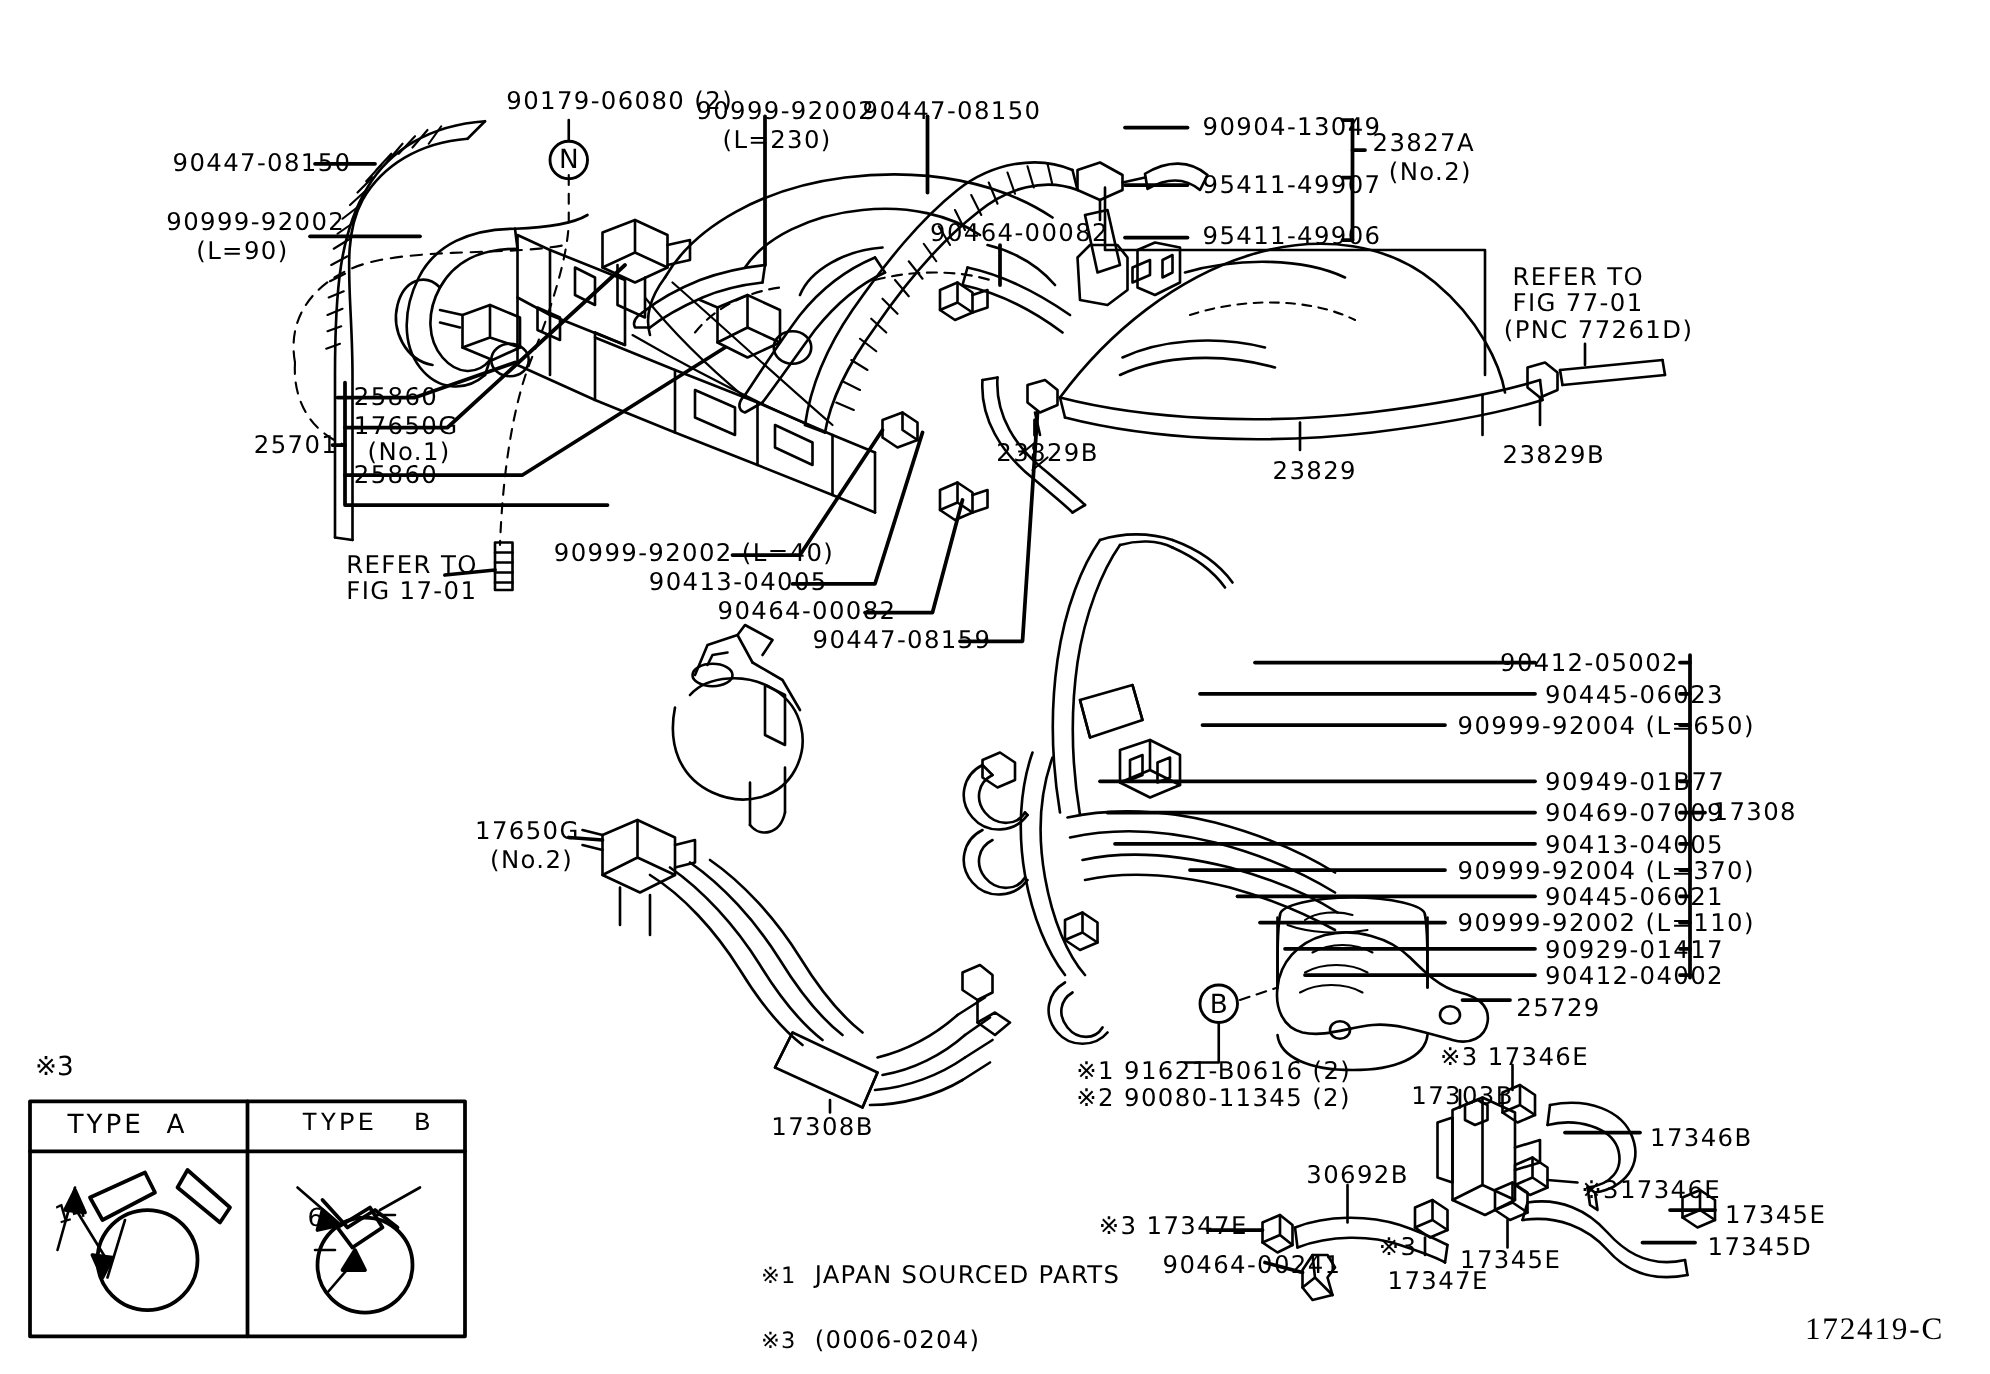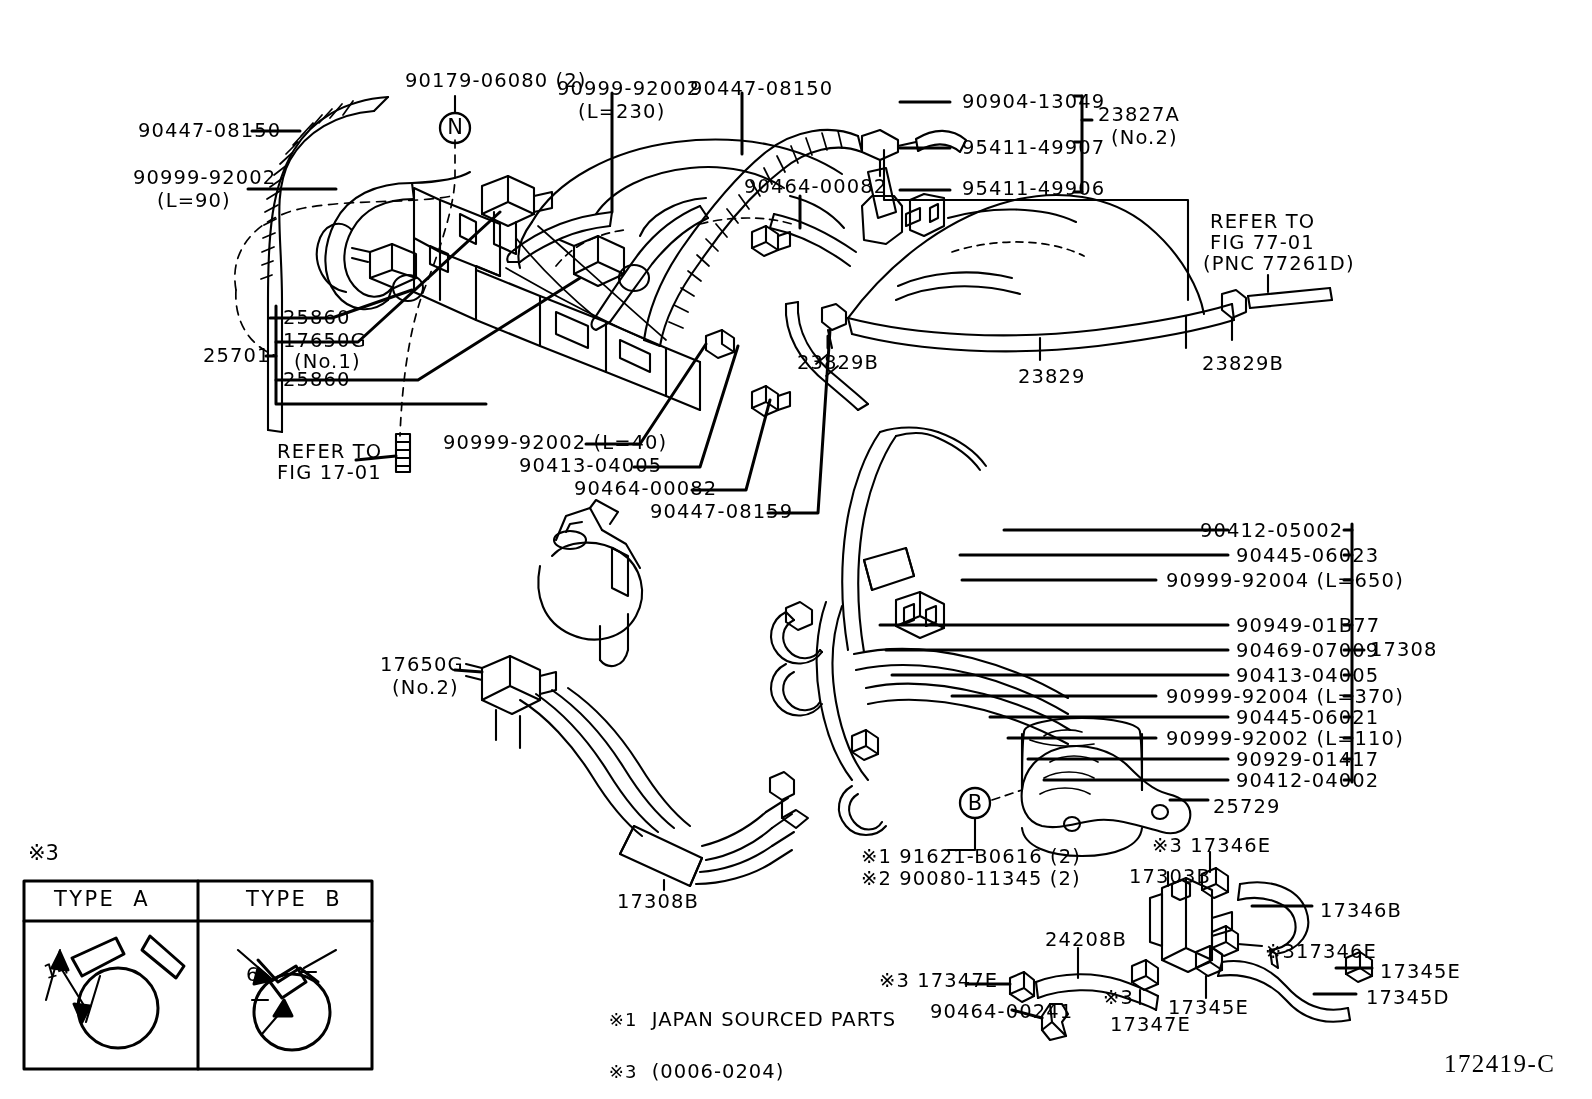--- a/index.html
+++ b/index.html
@@ -555,36 +555,36 @@
   <div class="lbl" style="left:392px;top:677px;">(No.2)</div>
   <div class="lbl" style="left:617px;top:891px;">17308B</div>
   <div class="lbl" style="left:1213px;top:796px;">25729</div>
 
   <div class="lbl" style="left:861px;top:846px;">※1 91621-B0616 (2)</div>
   <div class="lbl" style="left:861px;top:868px;">※2 90080-11345 (2)</div>
 
   <div class="lbl" style="left:1152px;top:835px;">※3 17346E</div>
   <div class="lbl" style="left:1129px;top:866px;">17303B</div>
   <div class="lbl" style="left:1320px;top:900px;">17346B</div>
-  <div class="lbl" style="left:1045px;top:929px;">24208B</div>
+  <div class="lbl" style="left:1045px;top:929px;">30692B</div>
   <div class="lbl" style="left:1265px;top:941px;">※317346E</div>
   <div class="lbl" style="left:879px;top:970px;">※3 17347E</div>
   <div class="lbl" style="left:1380px;top:961px;">17345E</div>
   <div class="lbl" style="left:1366px;top:987px;">17345D</div>
   <div class="lbl" style="left:1103px;top:987px;">※3</div>
   <div class="lbl" style="left:1168px;top:997px;">17345E</div>
   <div class="lbl" style="left:1110px;top:1014px;">17347E</div>
   <div class="lbl" style="left:930px;top:1001px;">90464-00241</div>
 
   <div class="lbl ctr" style="left:441px;top:116px;width:28px;font-size:21px;letter-spacing:0;">N</div>
   <div class="lbl ctr" style="left:961px;top:792px;width:28px;font-size:21px;letter-spacing:0;">B</div>
 
   <div class="lbl" style="left:28px;top:842px;font-size:21px;letter-spacing:0;">※3</div>
   <div class="lbl tbl ctr" style="left:24px;top:888px;width:156px;">TYPE  A</div>
-  <div class="lbl tbl ctr" style="left:198px;top:888px;width:192px;">TYPE  B</div>
+  <div class="lbl tbl ctr" style="left:198px;top:888px;width:192px;font-family:Liberation Mono, monospace;">TYPE  B</div>
   <div class="lbl" style="left:44px;top:958px;font-size:20px;letter-spacing:0;transform:rotate(-16deg);">14</div>
   <div class="lbl" style="left:246px;top:963px;font-size:20px;letter-spacing:0;">6</div>
 
   <div class="note" style="left:580px;top:978px;">
     <span class="mark">※1</span><span>  </span><span>JAPAN SOURCED PARTS</span>
   </div>
   <div class="note" style="left:580px;top:1030px;">
     <span class="mark">※3</span><span>  </span><span>(0006-0204)</span>
   </div>
 

